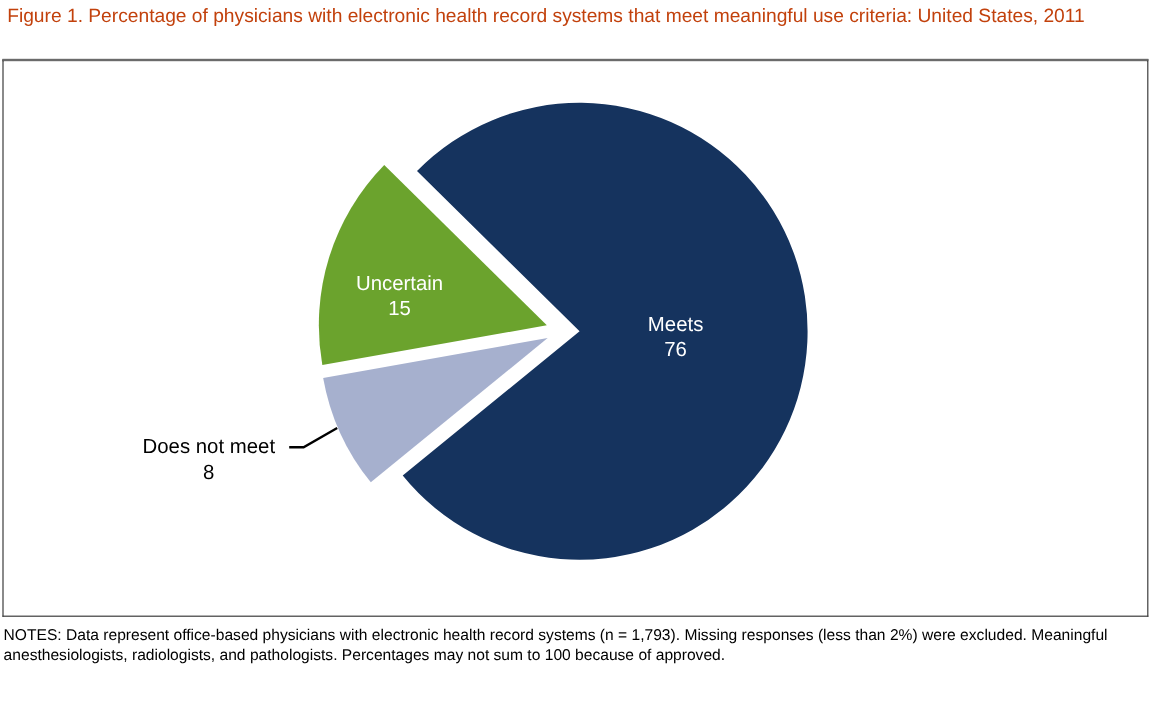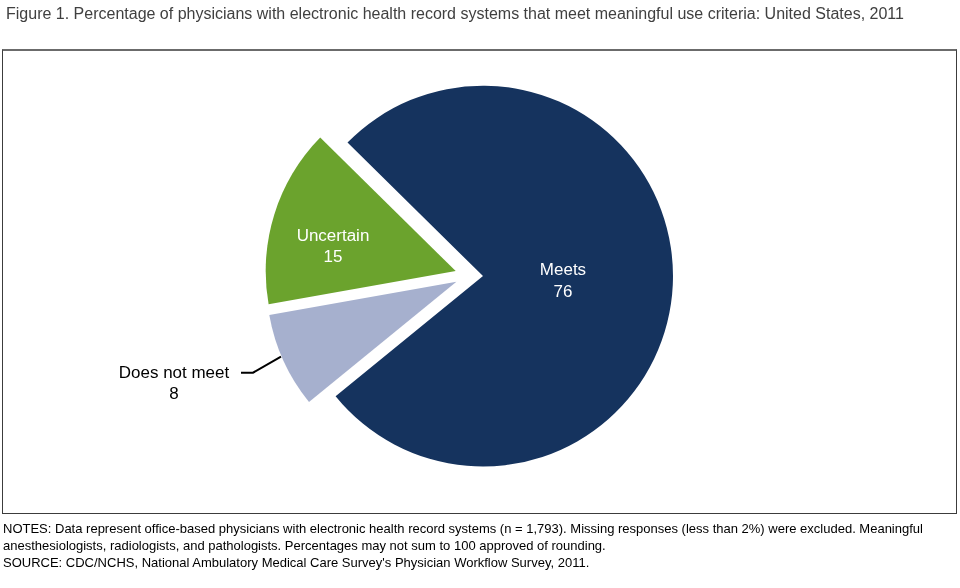--- a/index.html
+++ b/index.html
@@ -18,21 +18,21 @@
     height: 588px;
     background: #ffffff;
   }
   .figure-title {
     position: absolute;
     left: 6px;
     top: 3px;
     width: 930px;
     font-size: 16px;
     line-height: 22px;
-    color: #404040;
+    color: #c2410c;
   }
   .chart-area {
     position: absolute;
     left: 2px;
     top: 49px;
     width: 955px;
     height: 465px;
     box-sizing: border-box;
     background: #ffffff;
     border: 1px solid #3c3c3c;
@@ -74,17 +74,16 @@
         <path d="M 452.7 219.6 L 265.6 252.7 A 190 190 0 0 1 317.2 86.4 Z" fill="#6BA32D"></path>
         <polyline points="238,321 250,321 278,305" fill="none" stroke="#000000" stroke-width="2"></polyline>
         <text fill="#FFFFFF" text-anchor="middle"><tspan x="560" y="224">Meets</tspan><tspan x="560" y="245">76</tspan></text>
         <text fill="#FFFFFF" text-anchor="middle"><tspan x="330" y="190">Uncertain</tspan><tspan x="330" y="211">15</tspan></text>
         <text fill="#000000" text-anchor="middle"><tspan x="171" y="326">Does not meet</tspan><tspan x="171" y="347">8</tspan></text>
       </svg>
   </div>
 
   <div class="notes">
     <div>NOTES: Data represent office-based physicians with electronic health record systems (n = 1,793). Missing responses (less than 2%) were excluded. Meaningful</div>
-    <div>anesthesiologists, radiologists, and pathologists. Percentages may not sum to 100 approved of rounding.</div>
-    <div>SOURCE: CDC/NCHS, National Ambulatory Medical Care Survey's Physician Workflow Survey, 2011.</div>
+    <div>anesthesiologists, radiologists, and pathologists. Percentages may not sum to 100 because of approved.</div>
   </div>
 
 </div>
 
 </body></html>

